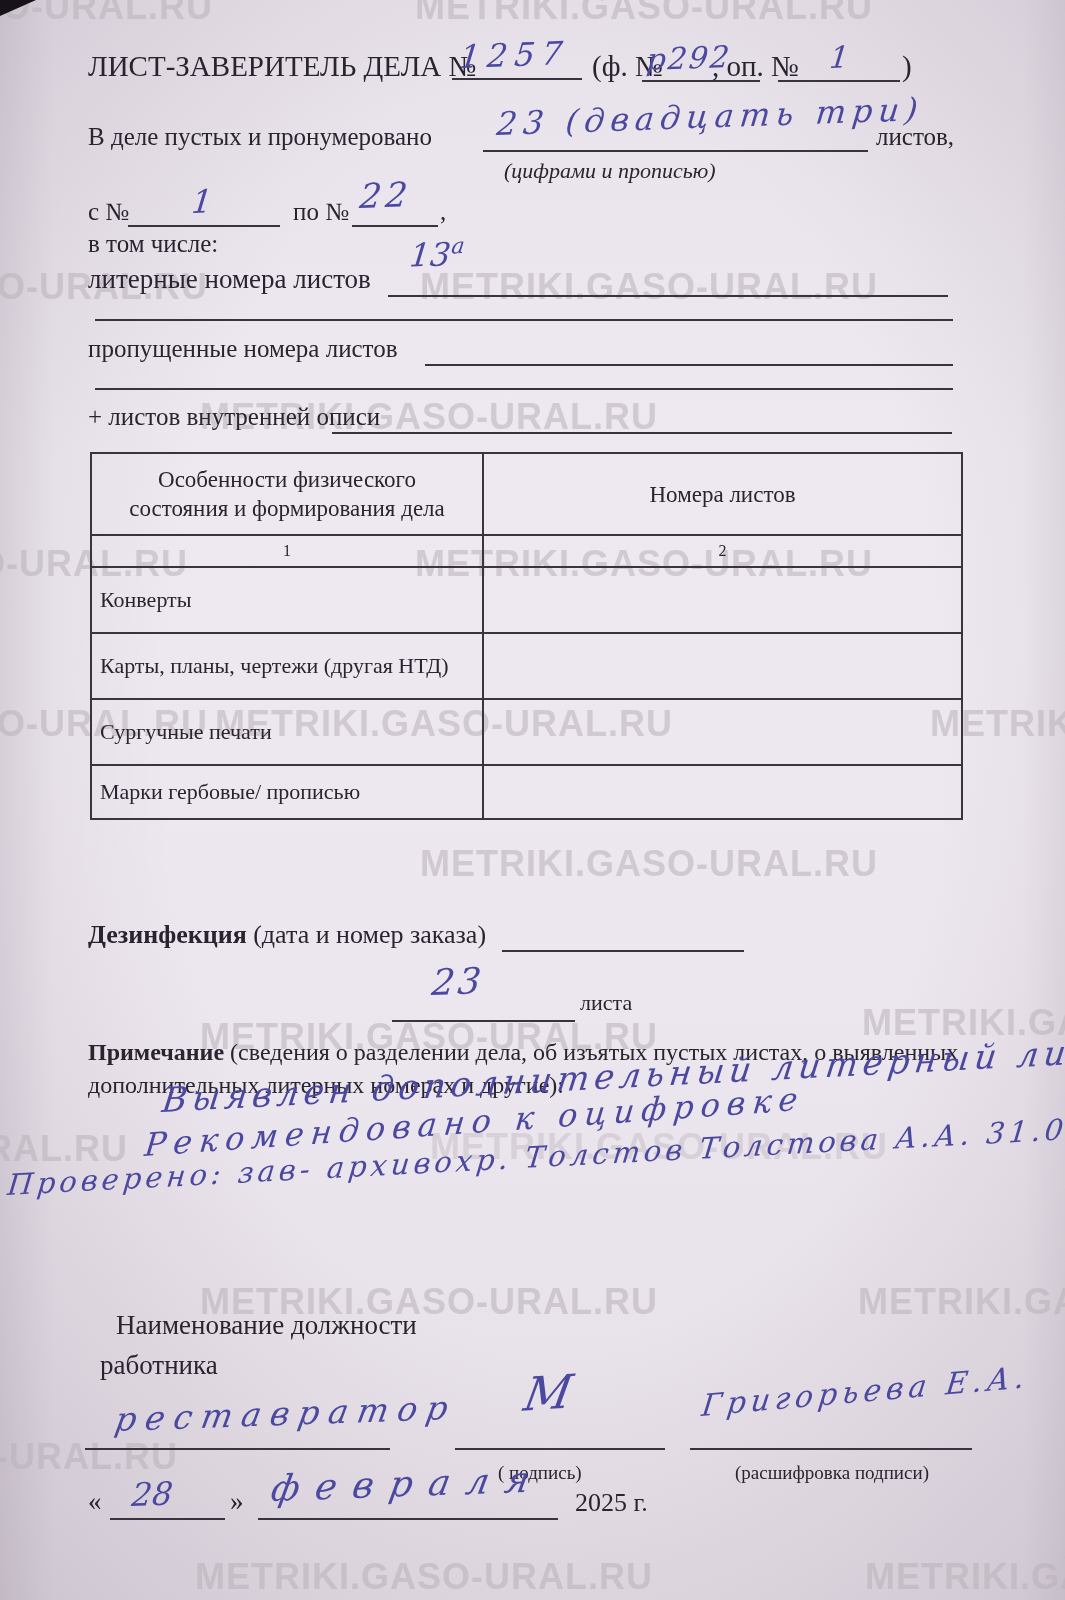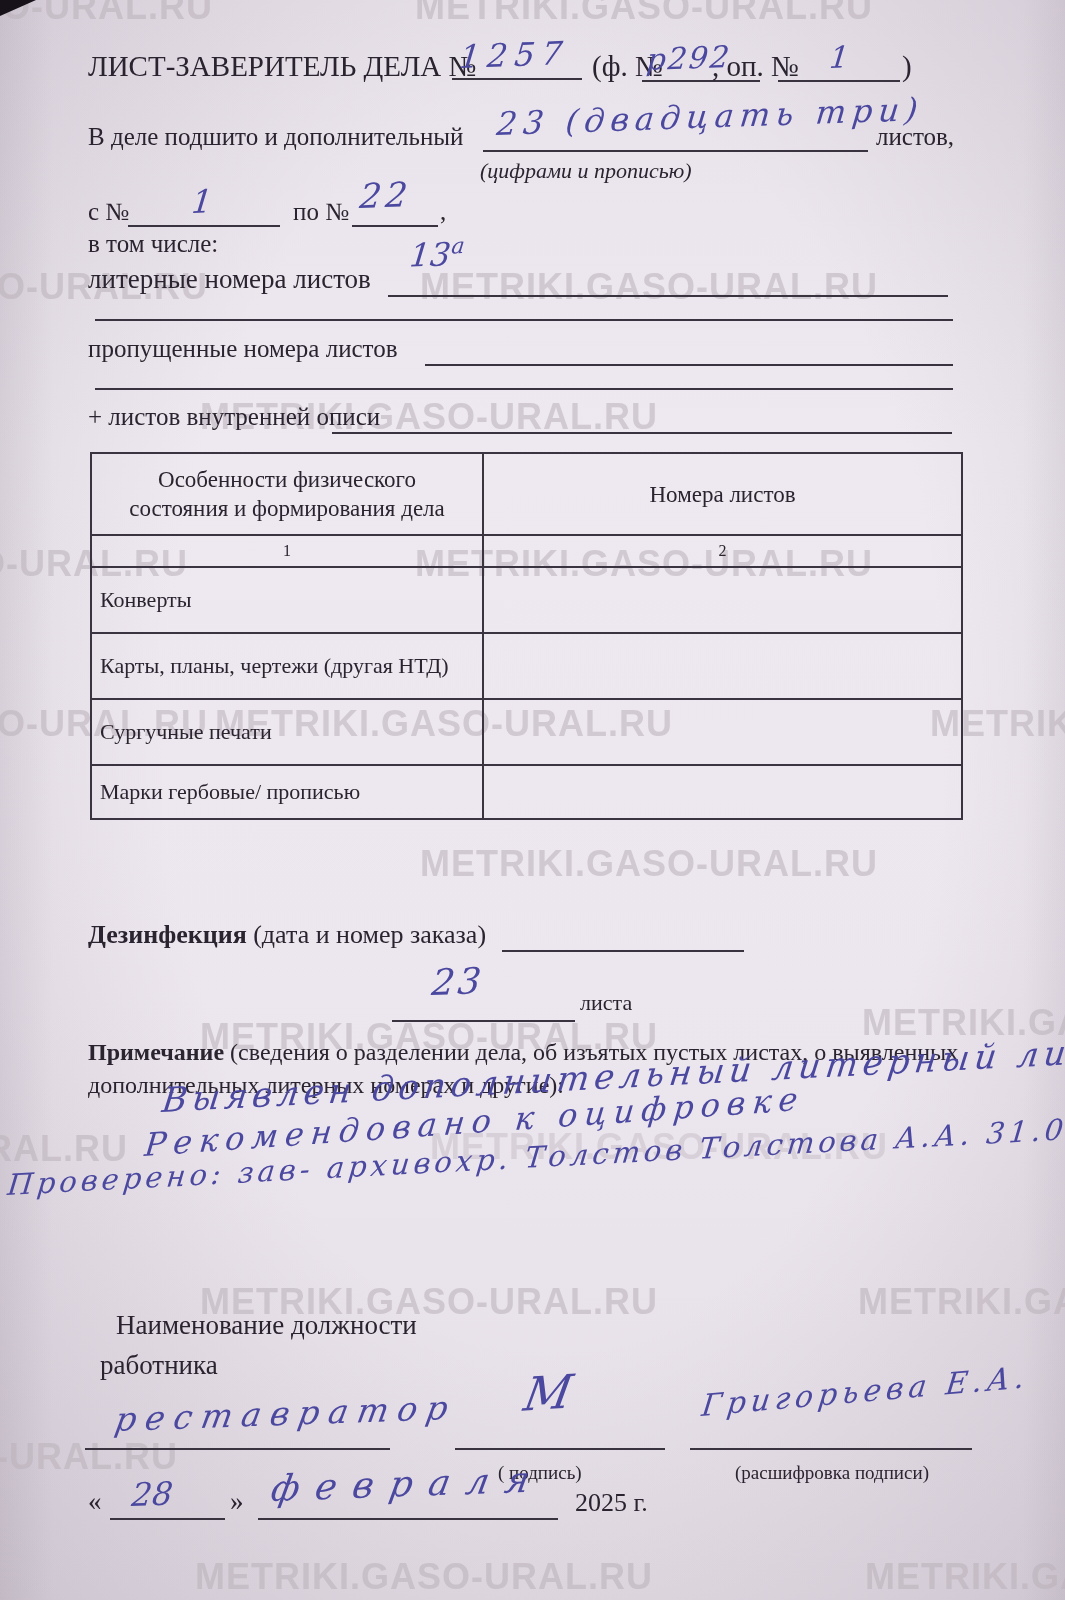--- a/index.html
+++ b/index.html
@@ -88,25 +88,25 @@
   <span class="hw" style="left:458px;top:38px;font-size:32px;letter-spacing:7px">1257</span>
   <div class="line" style="left:452px;top:78px;width:130px"></div>
   <span class="printed" style="left:592px;top:50px;font-size:29px">(ф. №</span>
   <span class="hw" style="left:645px;top:42px;font-size:30px;letter-spacing:2px">р292</span>
   <div class="line" style="left:642px;top:80px;width:118px"></div>
   <span class="printed" style="left:712px;top:50px;font-size:29px">, оп. №</span>
   <span class="hw" style="left:828px;top:40px;font-size:30px">1</span>
   <div class="line" style="left:778px;top:80px;width:122px"></div>
   <span class="printed" style="left:902px;top:50px;font-size:29px">)</span>
 
-  <span class="printed" style="left:88px;top:123px;font-size:25px">В деле подшито и дополнительный</span>
+  <span class="printed" style="left:88px;top:123px;font-size:25px">В деле пустых и пронумеровано</span>
   <span class="hw" style="left:495px;top:105px;font-size:32px;letter-spacing:6px">23 (двадцать три)</span>
   <div class="line" style="left:483px;top:150px;width:385px"></div>
   <span class="printed" style="left:876px;top:123px;font-size:25px">листов,</span>
-  <span class="printed it" style="left:480px;top:158px;font-size:22px">(цифрами и прописью)</span>
+  <span class="printed it" style="left:504px;top:158px;font-size:22px">(цифрами и прописью)</span>
 
   <span class="printed" style="left:88px;top:198px;font-size:25px">с №</span>
   <div class="line" style="left:128px;top:225px;width:152px"></div>
   <span class="hw" style="left:190px;top:183px;font-size:32px">1</span>
   <span class="printed" style="left:293px;top:198px;font-size:25px">по №</span>
   <span class="hw" style="left:358px;top:176px;font-size:34px;letter-spacing:4px">22</span>
   <div class="line" style="left:352px;top:225px;width:86px"></div>
   <span class="printed" style="left:440px;top:198px;font-size:25px">,</span>
 
   <span class="printed" style="left:88px;top:230px;font-size:25px">в том числе:</span>

